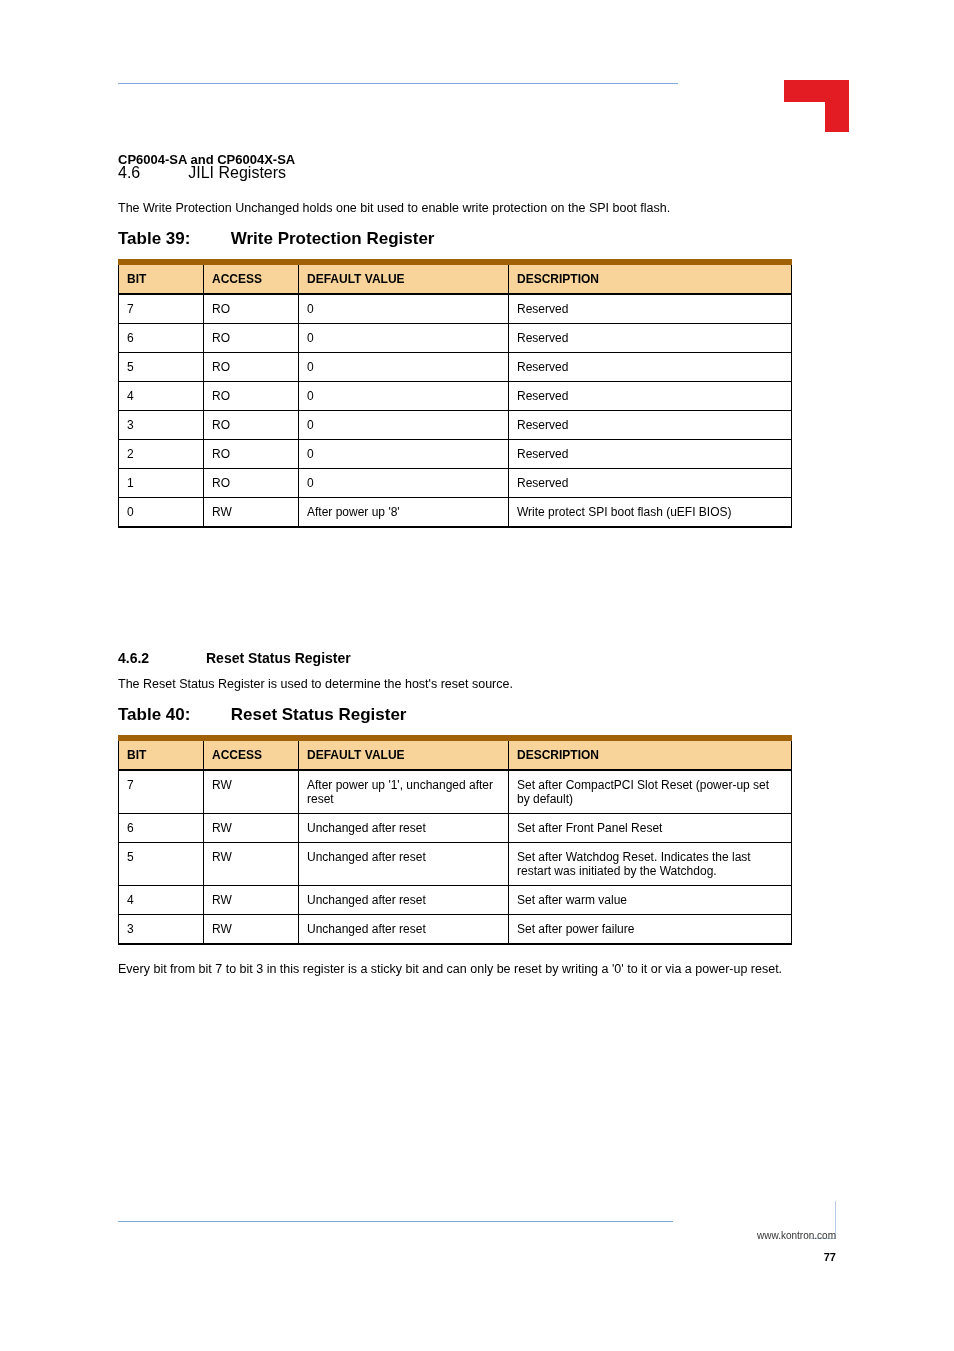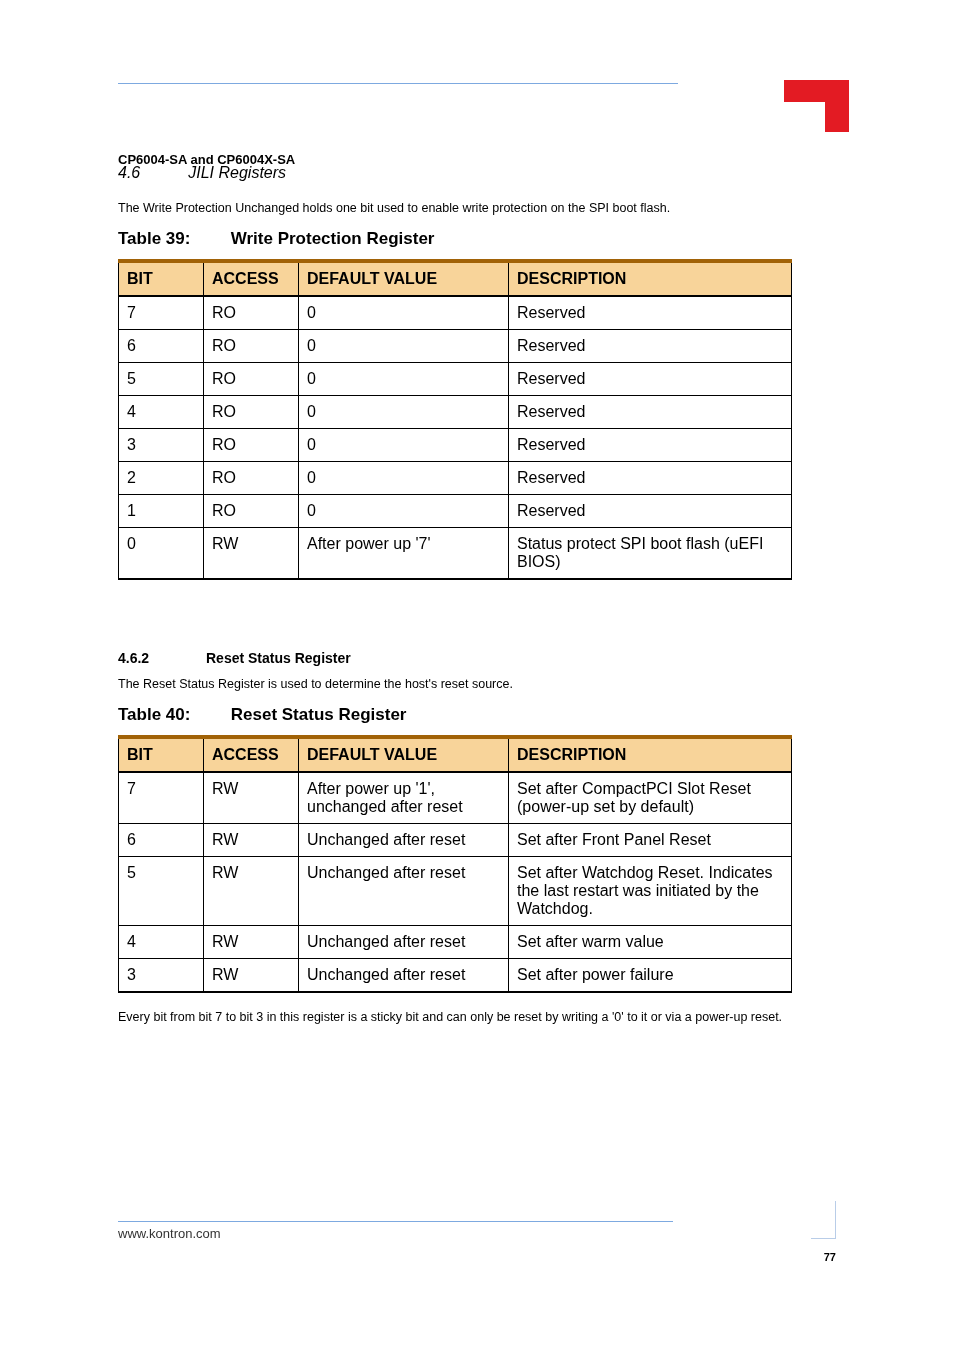--- a/index.html
+++ b/index.html
@@ -14,40 +14,40 @@
   .hr-bottom { bottom: 129px; width: 555px; }
   .accent-bottom { position: absolute; right: 118px; bottom: 112px; width: 25px; height: 38px; border-right: 1px solid #b9cde8; border-bottom: 1px solid #b9cde8; }
 
   .brand-top { position: absolute; top: 80px; right: 105px; width: 75px; height: 55px; }
   .brand-top .bar-h { position: absolute; top: 0; right: 0; width: 65px; height: 22px; background: #e31b23; }
   .brand-top .bar-v { position: absolute; top: 0; right: 0; width: 24px; height: 52px; background: #e31b23; }
 
   .running-head { position: absolute; top: 108px; left: 118px; font-size: 13px; font-weight: bold; margin-top: 44px; }
 
   .section { position: absolute; left: 118px; right: 118px; }
-  .sec-head { display: flex; gap: 48px; margin-bottom: 18px; font-style: italic; }
+  .sec-head { display: flex; gap: 48px; margin-bottom: 18px; }
 
   .subsec-head { display: flex; gap: 40px; margin-bottom: 10px; font-size: 14px; font-weight: bold; }
   .subsec-head .num { width: 48px; }
 
   .body-text { font-size: 12.5px; line-height: 1.35; margin-bottom: 12px; }
 
   .table-cap { font-size: 17px; font-weight: bold; margin-bottom: 10px; }
   .table-cap .prefix { display: inline-block; width: 108px; }
 
-  table.reg { width: 674px; border-collapse: collapse; font-size: 16px; border-top: 4px solid #a16207; border-bottom: 2px solid #000; }
+  table.reg { width: 674px; border-collapse: collapse; font-size: 12px; border-top: 6px solid #a16207; border-bottom: 2px solid #000; }
   table.reg th, table.reg td { border: 1px solid #000; padding: 7px 8px; text-align: left; vertical-align: top; }
   table.reg thead tr { border-bottom: 2px solid #000; }
   table.reg th { background: #f8d49a; font-weight: bold; }
 
   .col-bit { width: 85px; }
   .col-acc { width: 95px; }
   .col-def { width: 210px; }
 
-  .footer-line { position: absolute; left: 118px; bottom: 110px; right: 118px; display: flex; justify-content: flex-start; font-size: 13px; color: #333; }
+  .footer-line { position: absolute; left: 118px; bottom: 110px; right: 118px; display: flex; justify-content: flex-end; font-size: 10px; color: #333; }
   .page-num { position: absolute; right: 118px; bottom: 88px; font-size: 11px; font-weight: bold; }
 </style>
 </head>
 <body>
 <div class="page">
 
   <div class="hr-top"></div>
   <div class="brand-top">
     <div class="bar-h"></div>
     <div class="bar-v"></div>
@@ -122,22 +122,22 @@
           </tr>
           <tr>
             <td>1</td>
             <td>RO</td>
             <td>0</td>
             <td>Reserved</td>
           </tr>
           <tr>
             <td>0</td>
             <td>RW</td>
-            <td>After power up '7'</td>
-            <td>Status protect SPI boot flash (uEFI BIOS)</td>
+            <td>After power up '8'</td>
+            <td>Write protect SPI boot flash (uEFI BIOS)</td>
           </tr>
         </tbody>
     </table>
   </div>
 
   <div class="section" style="top: 650px;">
     <div class="subsec-head">
       <span class="num">4.6.2</span>
       <span>Reset Status Register</span>
     </div>

